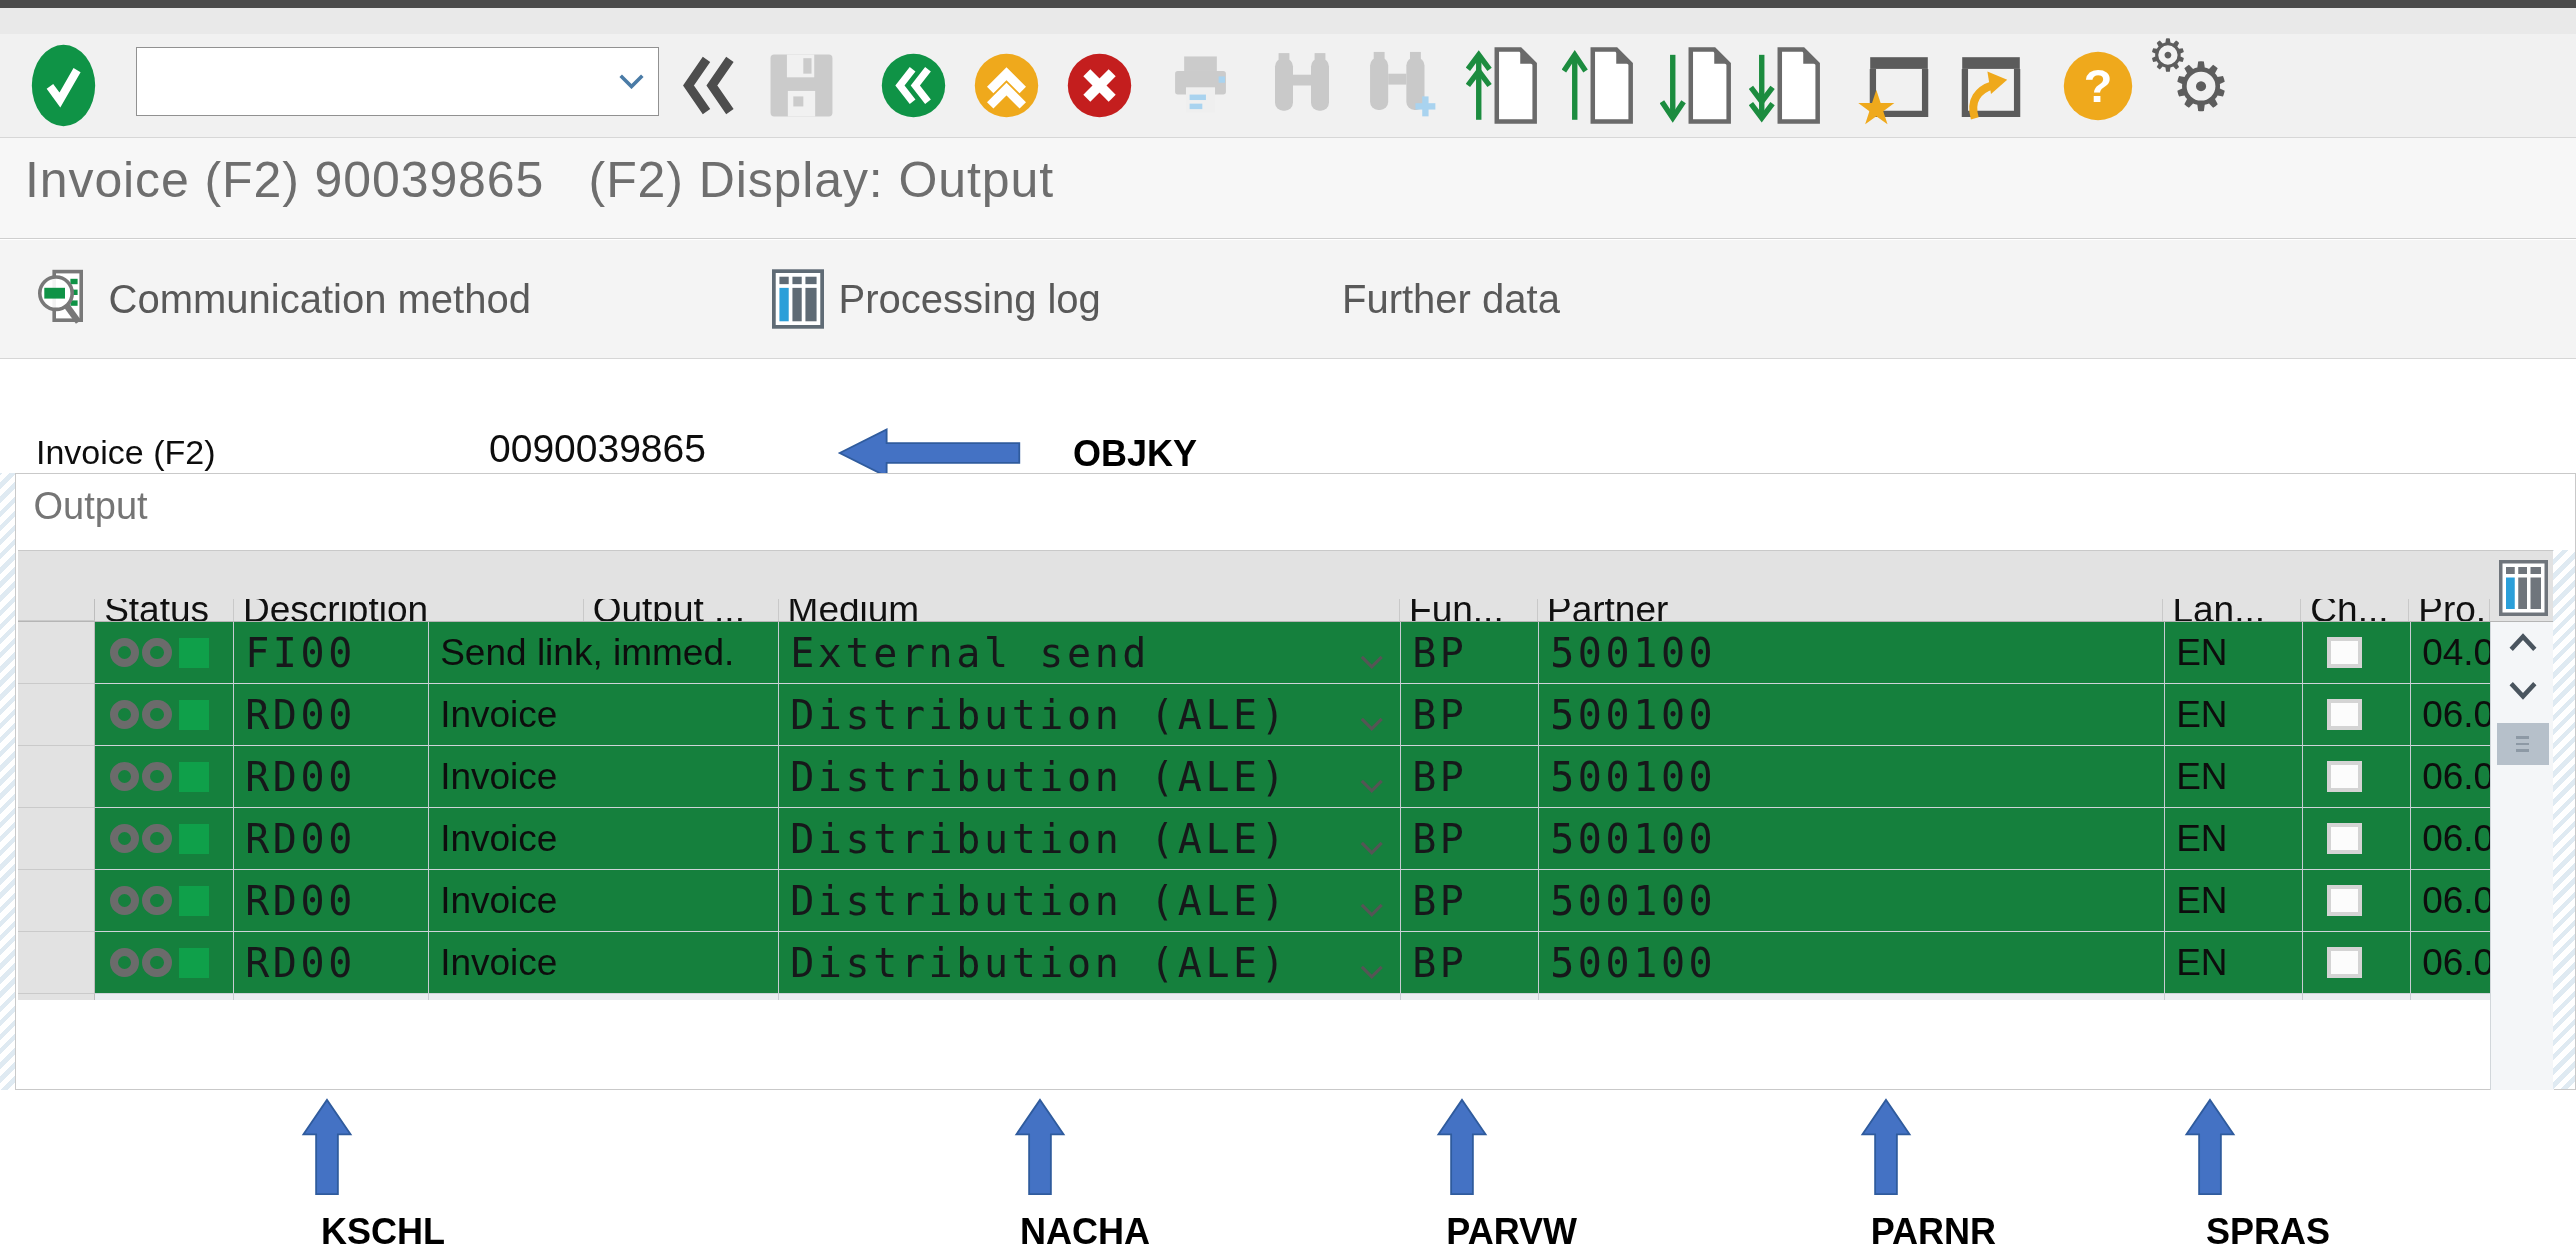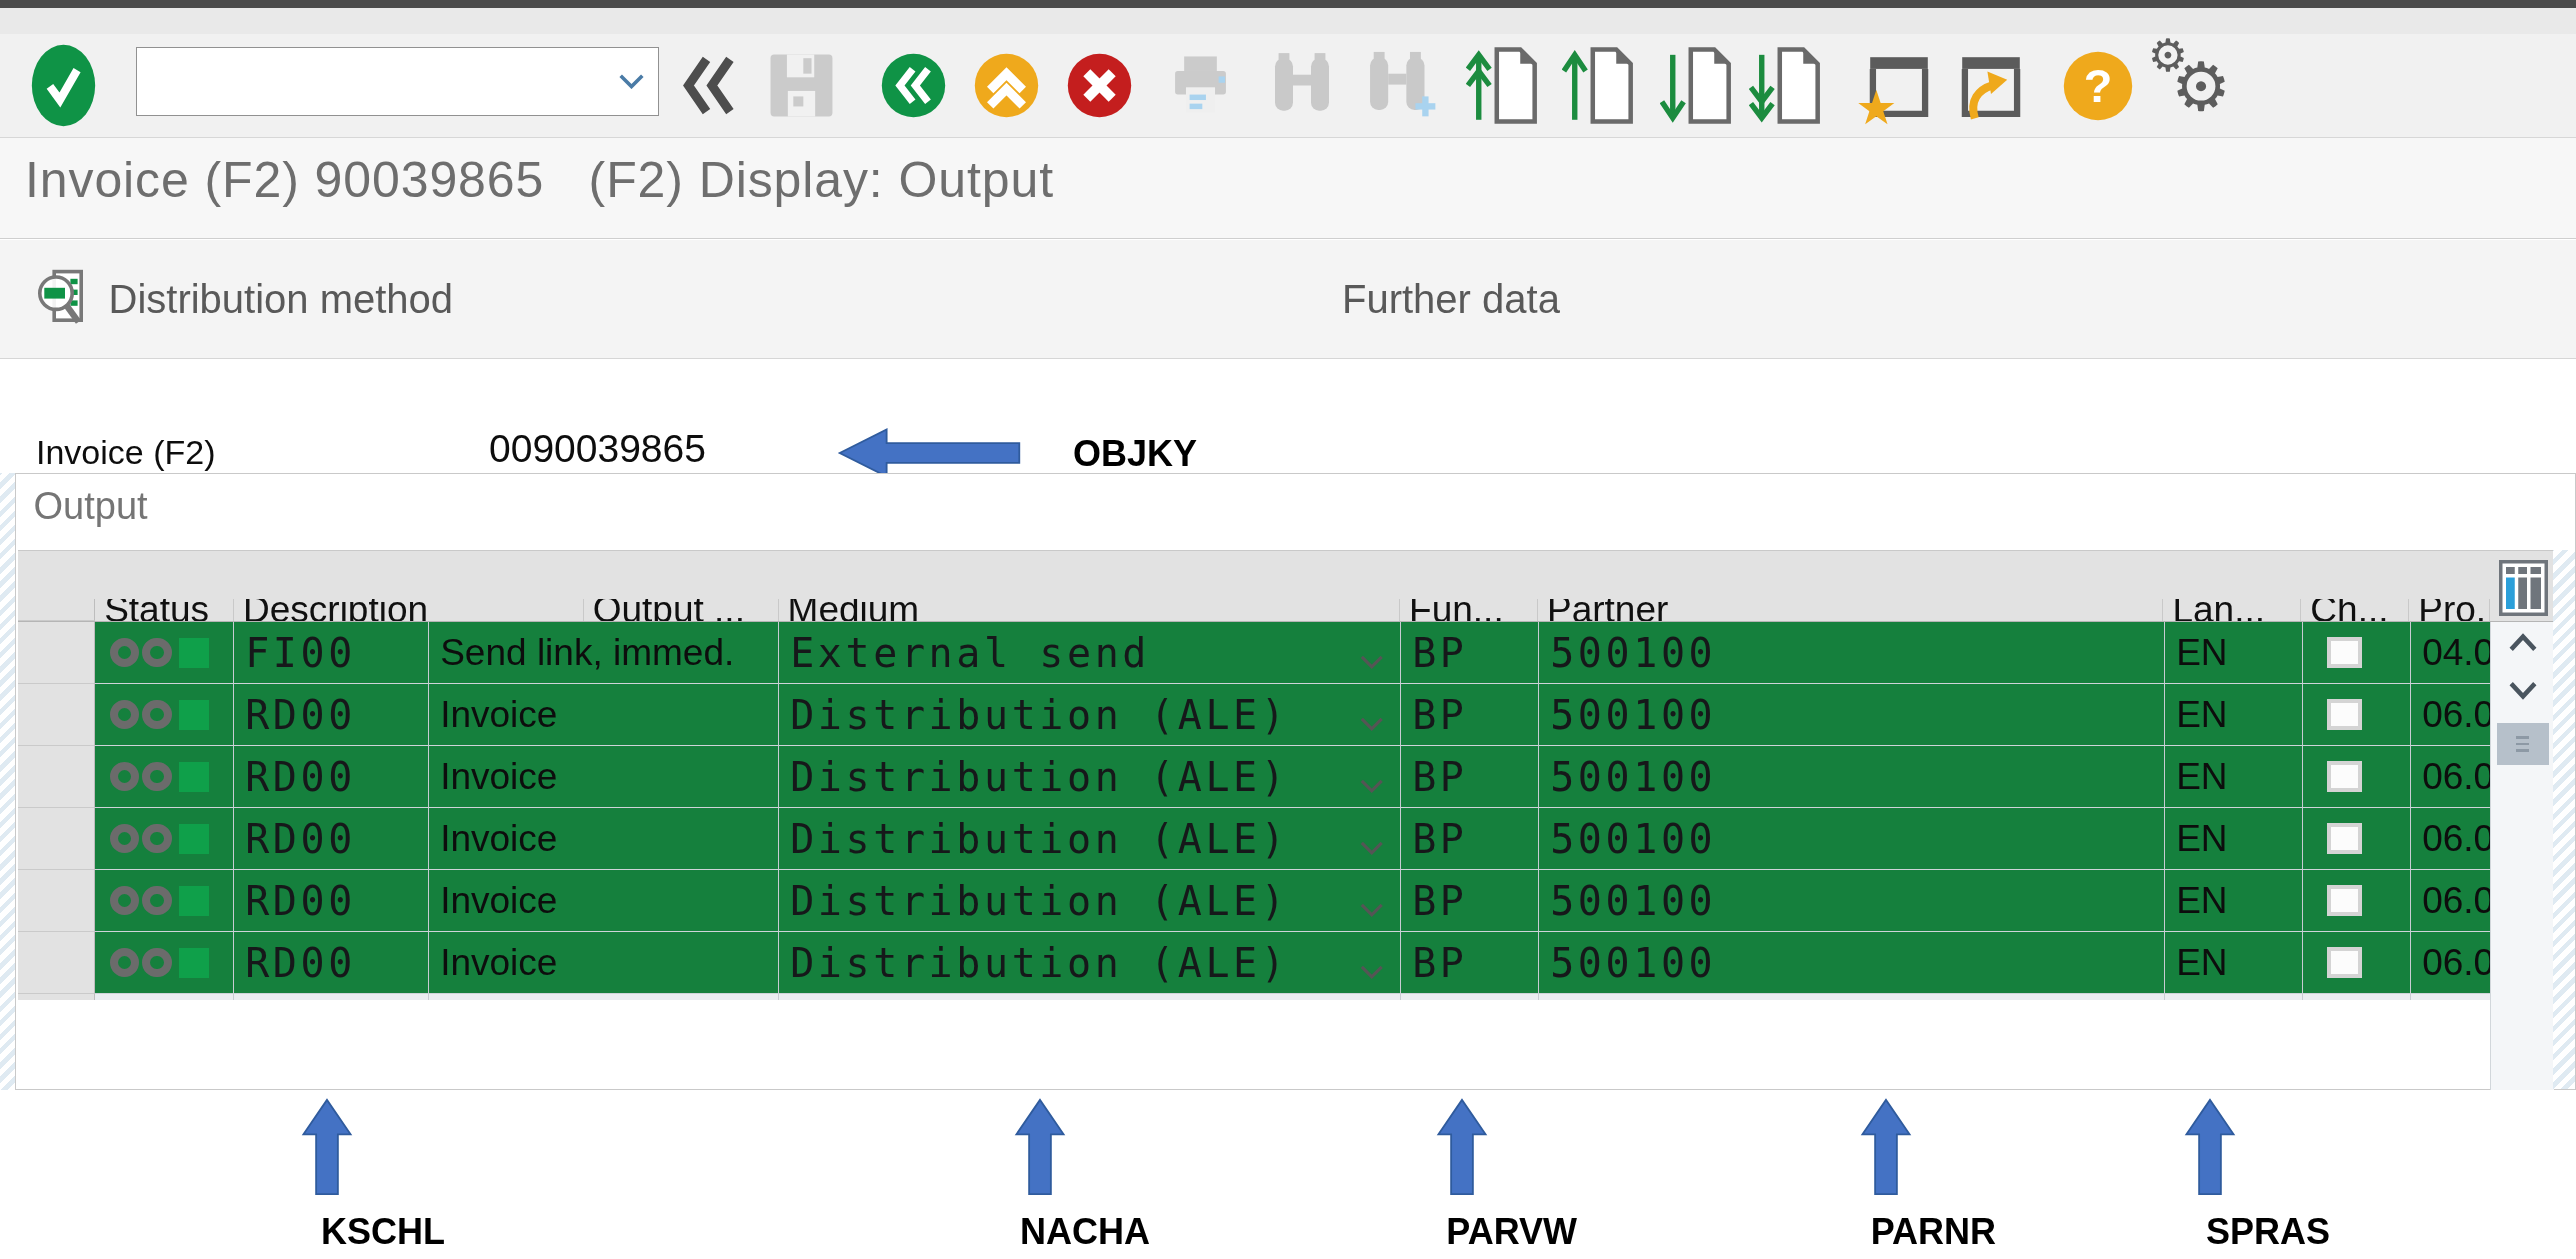--- a/index.html
+++ b/index.html
@@ -274,23 +274,35 @@
     <div class="appbtn" style="left:36px;">
       <svg width="58" height="63" viewBox="0 0 64 70">
         <rect x="20" y="4" width="30" height="54" fill="#fff" stroke="#787878" stroke-width="4"></rect>
         <rect x="38" y="12" width="8" height="6" style="fill:var(--accent-green)"></rect>
         <rect x="38" y="24" width="8" height="6" style="fill:var(--accent-green)"></rect>
         <rect x="38" y="36" width="8" height="6" style="fill:var(--accent-green)"></rect>
         <circle cx="22" cy="28" r="18" fill="#ffffff" fill-opacity="0.9" stroke="#787878" stroke-width="4"></circle>
         <rect x="9" y="22" width="23" height="12" style="fill:var(--accent-green)"></rect>
         <line x1="34" y1="42" x2="47" y2="60" stroke="#787878" stroke-width="7"></line>
       </svg>
-      <span>Distribution method</span>
-    </div>
-
+      <span>Communication method</span>
+    </div>
+
+    <div class="appbtn" style="left:772px;">
+      <svg width="52" height="60" viewBox="0 0 56 64">
+        <rect x="2" y="2" width="52" height="60" fill="#fff" stroke="#5f6b75" stroke-width="4"></rect>
+        <rect x="8" y="8" width="10" height="8" fill="#5f6b75"></rect>
+        <rect x="22" y="8" width="10" height="8" fill="#5f6b75"></rect>
+        <rect x="36" y="8" width="12" height="8" fill="#5f6b75"></rect>
+        <rect x="8" y="20" width="10" height="36" style="fill:var(--icon-blue)"></rect>
+        <rect x="22" y="20" width="10" height="36" fill="#5f6b75"></rect>
+        <rect x="36" y="20" width="12" height="36" fill="#5f6b75"></rect>
+      </svg>
+      <span>Processing log</span>
+    </div>
 
     <div class="appbtn" style="left:1342px;">
       <span>Further data</span>
     </div>
   </div>
 
   <div class="objline" id="obj-label">Invoice (F2)</div>
   <div class="objline" id="obj-value">0090039865</div>
   <svg id="objky-arrow" width="185" height="56" viewBox="0 0 205 62">
     <polygon points="3,31 55,5 55,20 202,20 202,42 55,42 55,57" style="fill:var(--annotation-blue)" stroke="#2f5b9d" stroke-width="2"></polygon>

